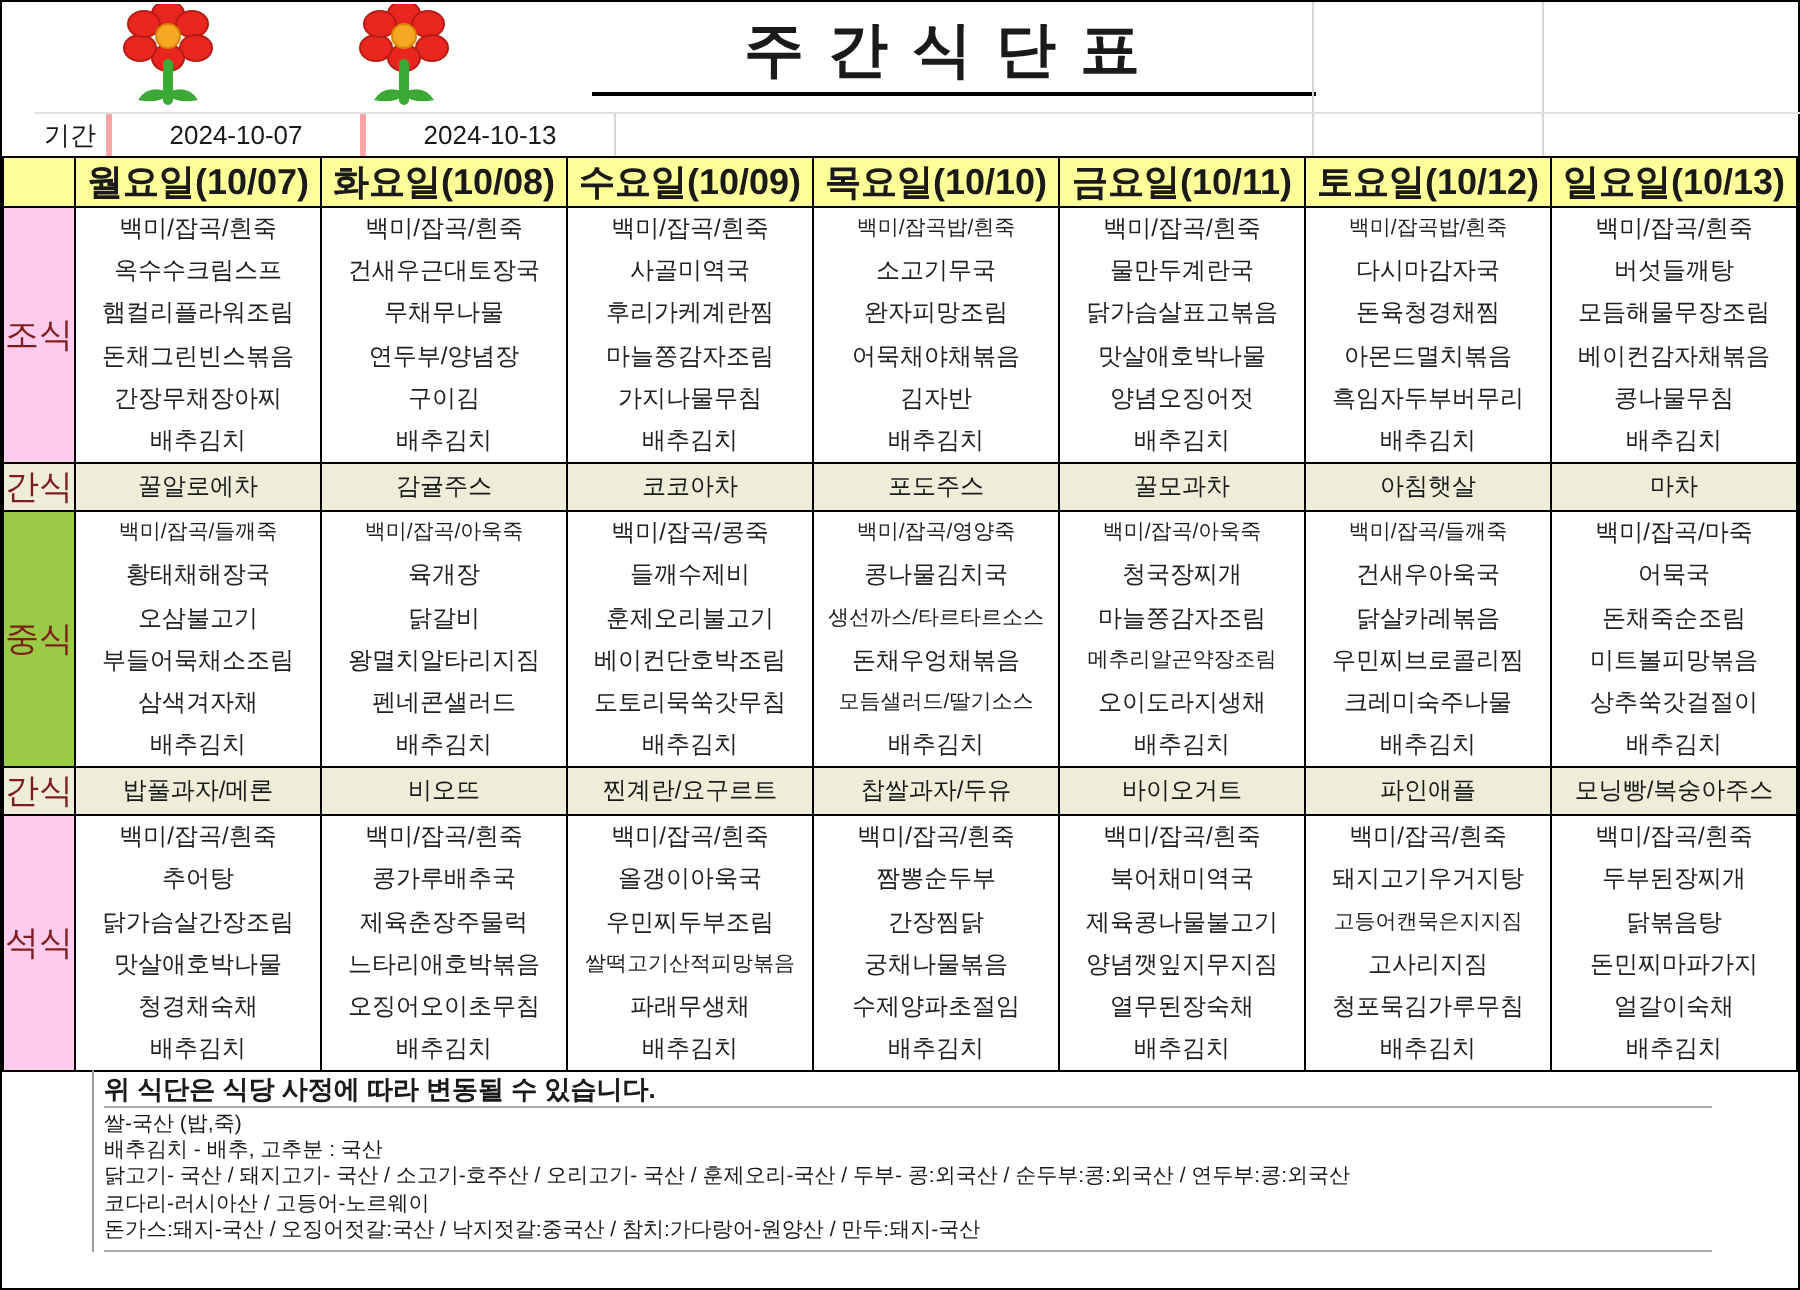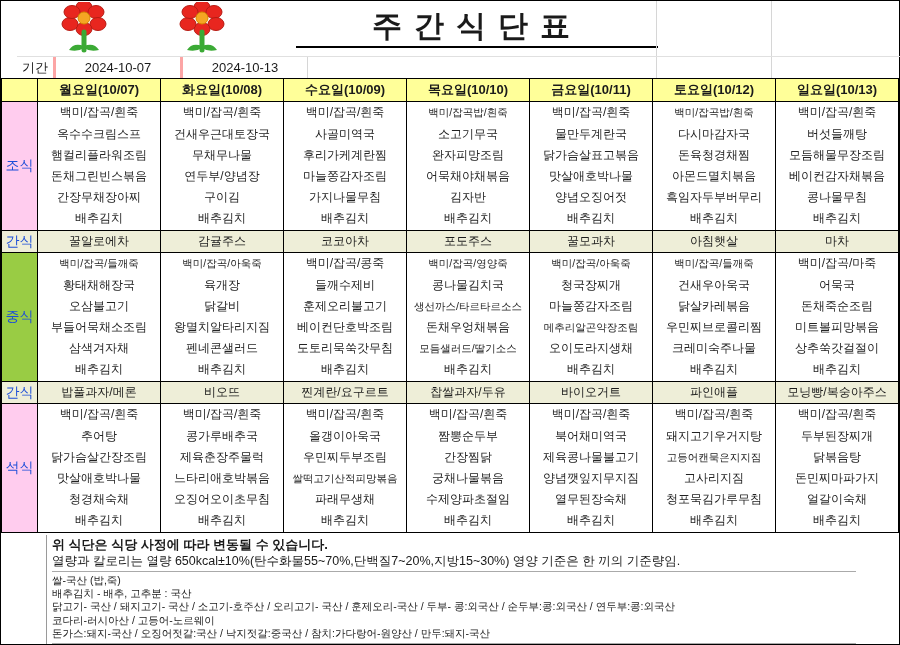--- a/index.html
+++ b/index.html
@@ -19,22 +19,22 @@
   .period-row{position:absolute;left:16px;top:55px;width:898px;height:22px;display:flex;font-size:13px;border-top:1px solid #e0e0e0;}
   .period-label{width:36px;text-align:center;line-height:22px;}
   .period-cell{width:124px;text-align:center;line-height:22px;border-left:3px solid #fca5a5;}
   .period-cell.last{border-right:1px solid #d6d6d6;}
 
   
   .table-wrap{position:absolute;left:0;top:77px;width:898px;}
   table.menu-grid{border-collapse:collapse;table-layout:fixed;width:898px;height:455px;}
   table.menu-grid th,table.menu-grid td{border:1px solid #000;padding:0;}
   th.corner{width:35px;background:var(--header_bg);height:22px;}
-  th.day-head{background:var(--header_bg);font-weight:bold;font-size:13px;height:22px;text-align:center;}
-  th.meal-label{font-weight:normal;font-size:14px;text-align:center;color:#1d4ed8;}
+  th.day-head{background:var(--header_bg);font-weight:bold;font-size:18px;height:22px;text-align:center;}
+  th.meal-label{font-weight:normal;font-size:17px;text-align:center;color:#7f1d1d;}
   th.meal-label.pink{background:var(--meal_label_pink);}
   th.meal-label.green{background:var(--meal_label_green);}
   th.meal-label.ivory{background:var(--snack_row_bg);}
   tr.row-ivory{height:22px;}
   tr.row-ivory td{background:var(--snack_row_bg);font-size:12px;text-align:center;}
   td.menu-cell{vertical-align:middle;background:#fff;}
   .menu-line{height:21.2px;line-height:21.2px;text-align:center;font-size:12px;white-space:nowrap;overflow:hidden;color:#222;}
   .menu-line.small{font-size:10.5px;}
 
   
@@ -304,21 +304,20 @@
               <div class="menu-line">배추김치</div>
             </td>
           </tr>
         </tbody>
     </table>
   </div>
 
   <div class="notes">
     <div class="notes-inner">
       <div class="note-1">위 식단은 식당 사정에 따라 변동될 수 있습니다.</div>
-      <div class="note-2">열량과 칼로리는 열량 650kcal±10%(탄수화물55~70%,단백질7~20%,지방15~30%) 영양 기준은 한 끼의 기준량임.</div>
       <div class="origins">
           <div class="origin-line">쌀-국산 (밥,죽)</div>
           <div class="origin-line">배추김치 - 배추, 고추분 : 국산</div>
           <div class="origin-line">닭고기- 국산 / 돼지고기- 국산 / 소고기-호주산 / 오리고기- 국산 / 훈제오리-국산 / 두부- 콩:외국산 / 순두부:콩:외국산 / 연두부:콩:외국산</div>
           <div class="origin-line">코다리-러시아산 / 고등어-노르웨이</div>
           <div class="origin-line">돈가스:돼지-국산 / 오징어젓갈:국산 / 낙지젓갈:중국산 / 참치:가다랑어-원양산 / 만두:돼지-국산</div>
         </div>
     </div>
   </div>
 

